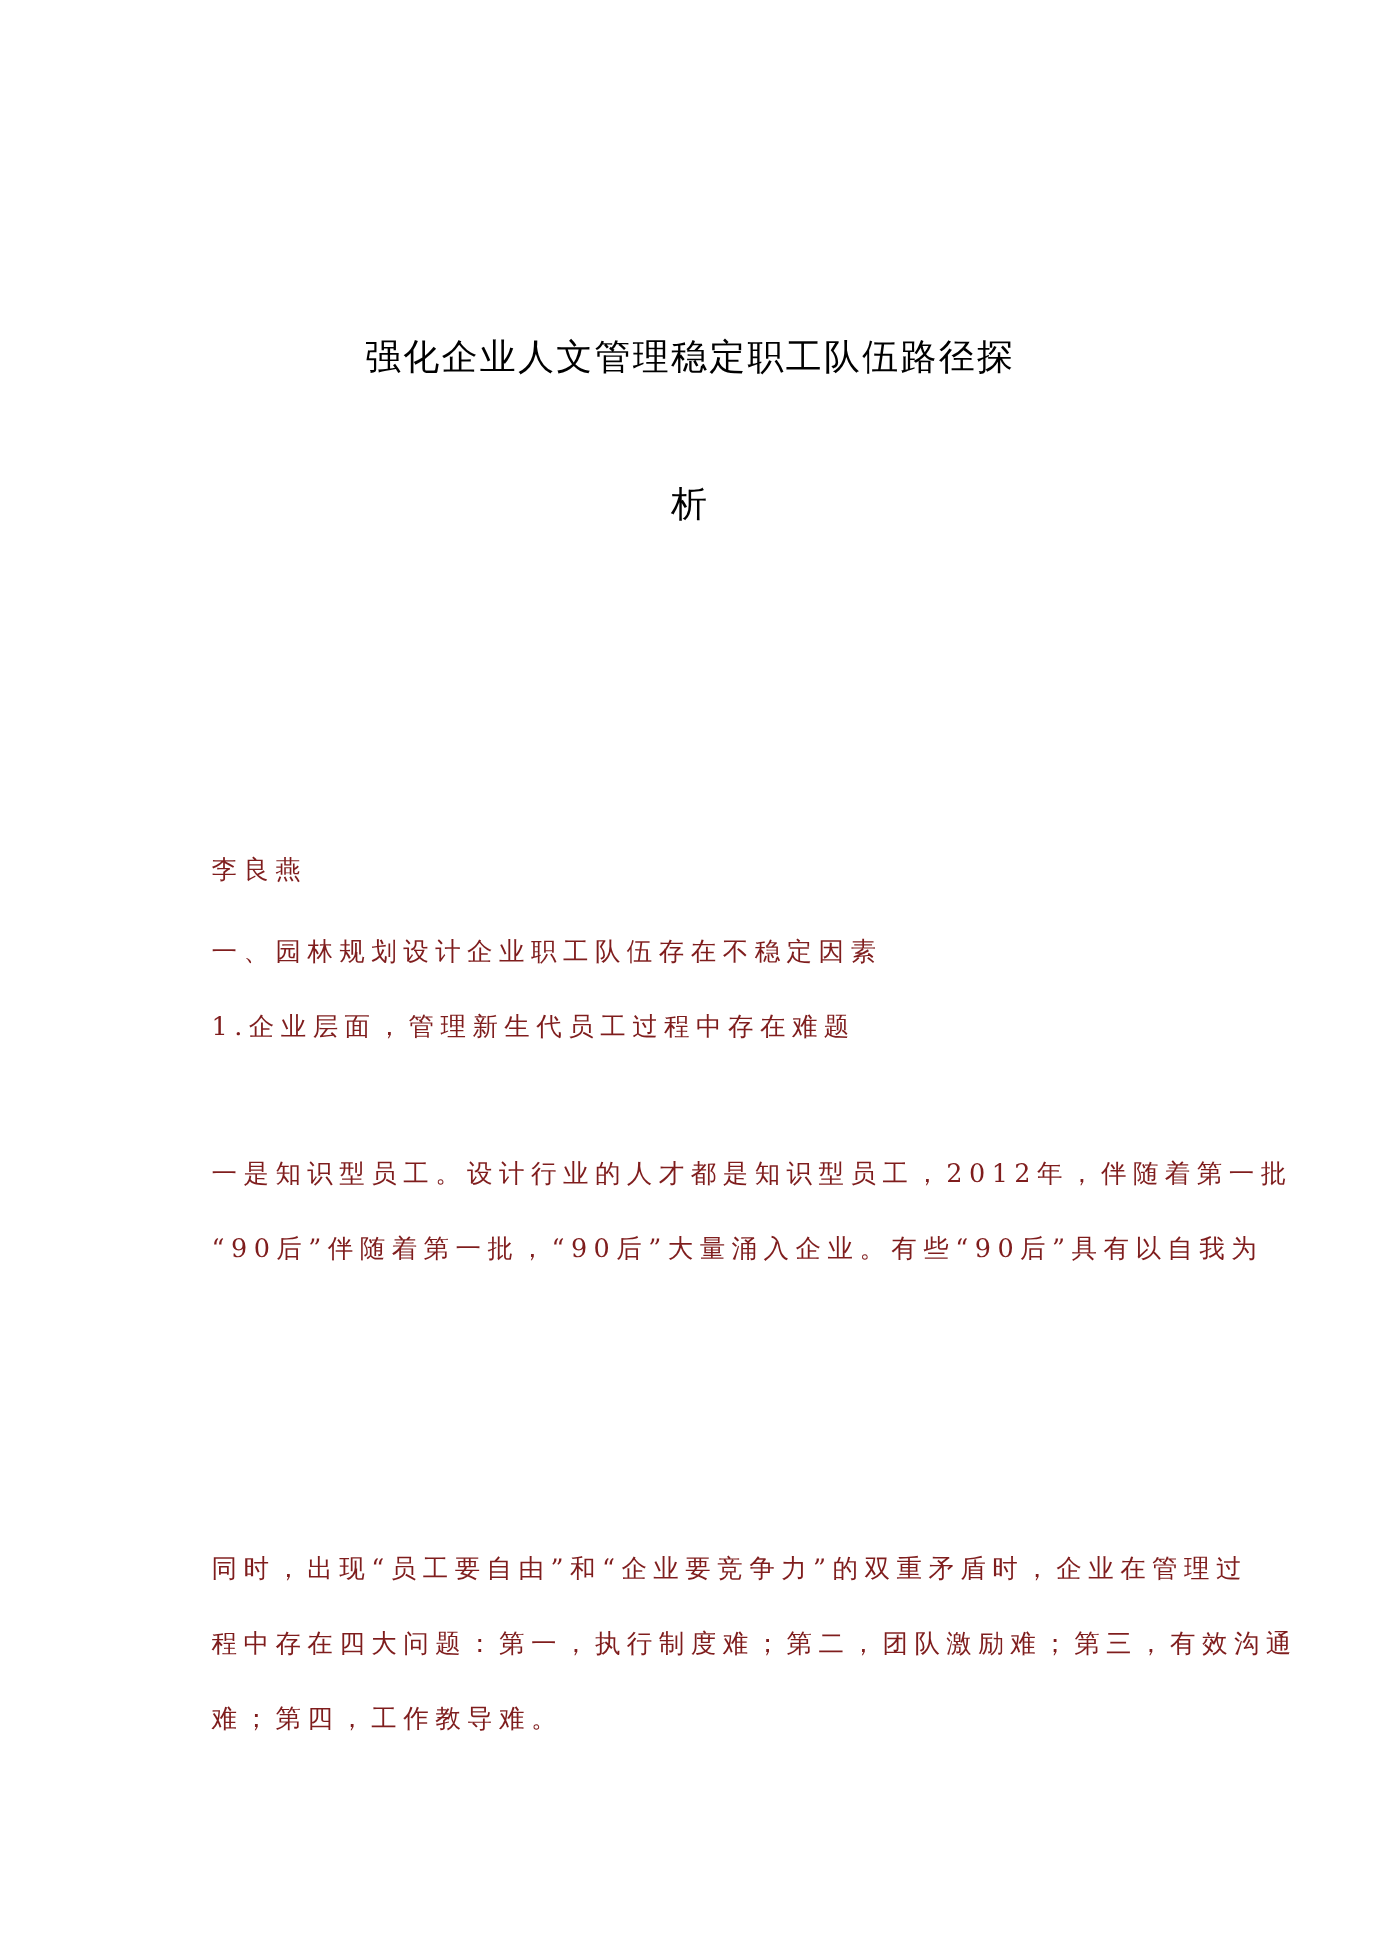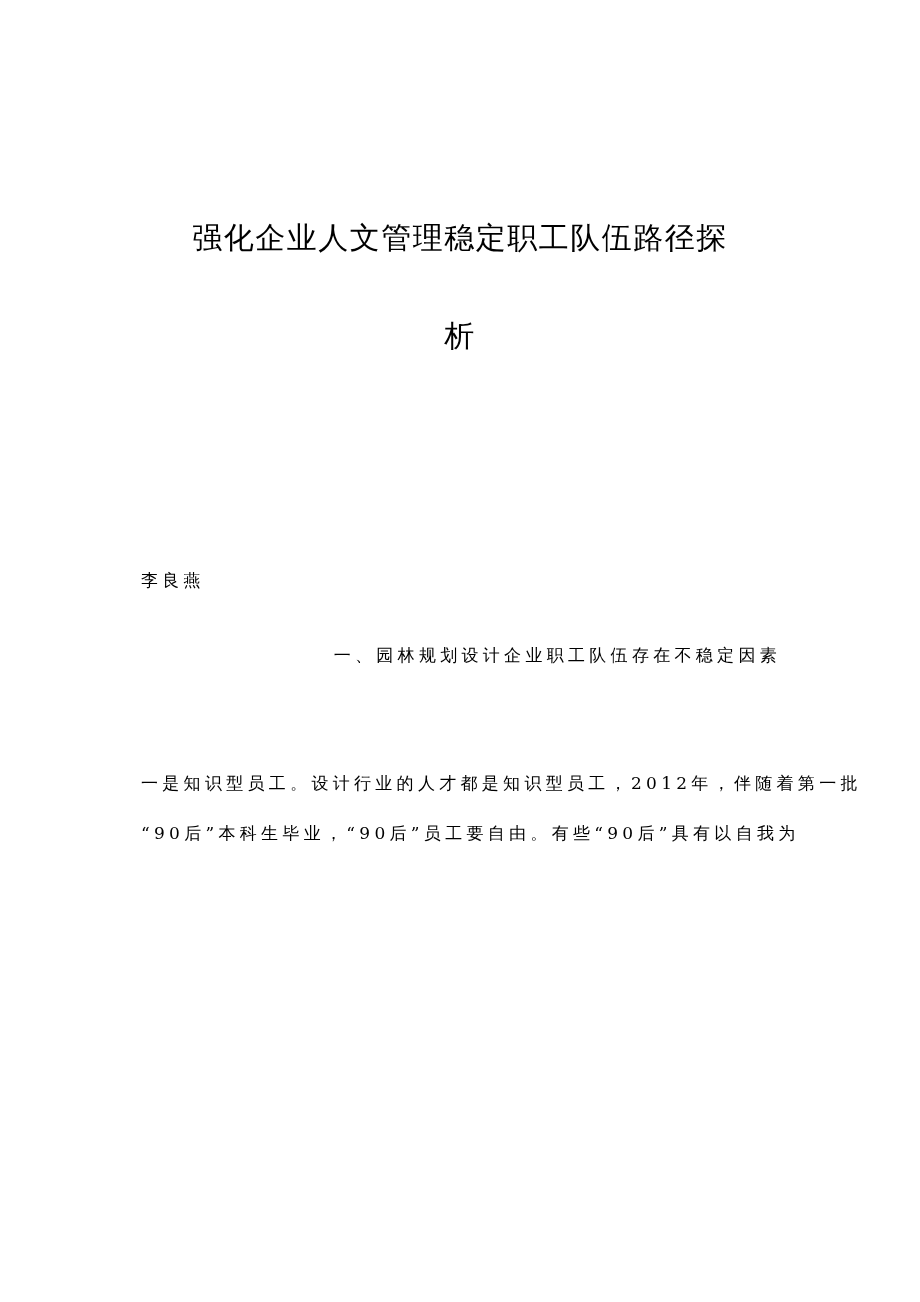--- a/index.html
+++ b/index.html
@@ -21,61 +21,69 @@
       width: 920px;
       height: 1302px;
       background: #ffffff;
     }
     .title {
       position: absolute;
       left: 100px;
       width: 720px;
       text-align: center;
       font-family: "DejaVu Sans", "Liberation Sans", sans-serif;
-      font-size: 30px;
+      font-size: 24px;
       letter-spacing: 1.5px;
       color: #000000;
       line-height: 40px;
       white-space: nowrap;
     }
     .title.l1 { top: 218px; }
     .title.l2 { top: 316px; }
     .body-text {
       position: absolute;
       left: 141px;
       width: 640px;
       font-size: 17px;
       letter-spacing: 4.3px;
       line-height: 50px;
-      color: #000000;
+      color: #7f1d1d;
       white-space: nowrap;
     }
     .line {
       display: block;
       height: 50px;
       line-height: 50px;
     }
   </style>
 </head>
 <body>
 
 <div class="page">
 
   <div class="title l1">强化企业人文管理稳定职工队伍路径探</div>
   <div class="title l2">析</div>
 
   <div class="body-text" style="top:555px;">
     <span class="line">李良燕</span>
   </div>
 
-  <div class="body-text" style="top:630px;text-align:right;">
+  <div class="body-text" style="top:610px;">
     <span class="line">一、园林规划设计企业职工队伍存在不稳定因素</span>
   </div>
 
+  <div class="body-text" style="top:660px;">
+    <span class="line">1.企业层面，管理新生代员工过程中存在难题</span>
+  </div>
 
   <div class="body-text" style="top:758px;">
     <span class="line">一是知识型员工。设计行业的人才都是知识型员工，2012年，伴随着第一批</span>
-    <span class="line">“90后”本科生毕业，“90后”员工要自由。有些“90后”具有以自我为</span>
+    <span class="line">“90后”伴随着第一批，“90后”大量涌入企业。有些“90后”具有以自我为</span>
   </div>
 
 
+  <div class="body-text" style="top:1021px;">
+    <span class="line">同时，出现“员工要自由”和“企业要竞争力”的双重矛盾时，企业在管理过</span>
+    <span class="line">程中存在四大问题：第一，执行制度难；第二，团队激励难；第三，有效沟通</span>
+    <span class="line">难；第四，工作教导难。</span>
+  </div>
 
 </div>
 
 </body></html>

